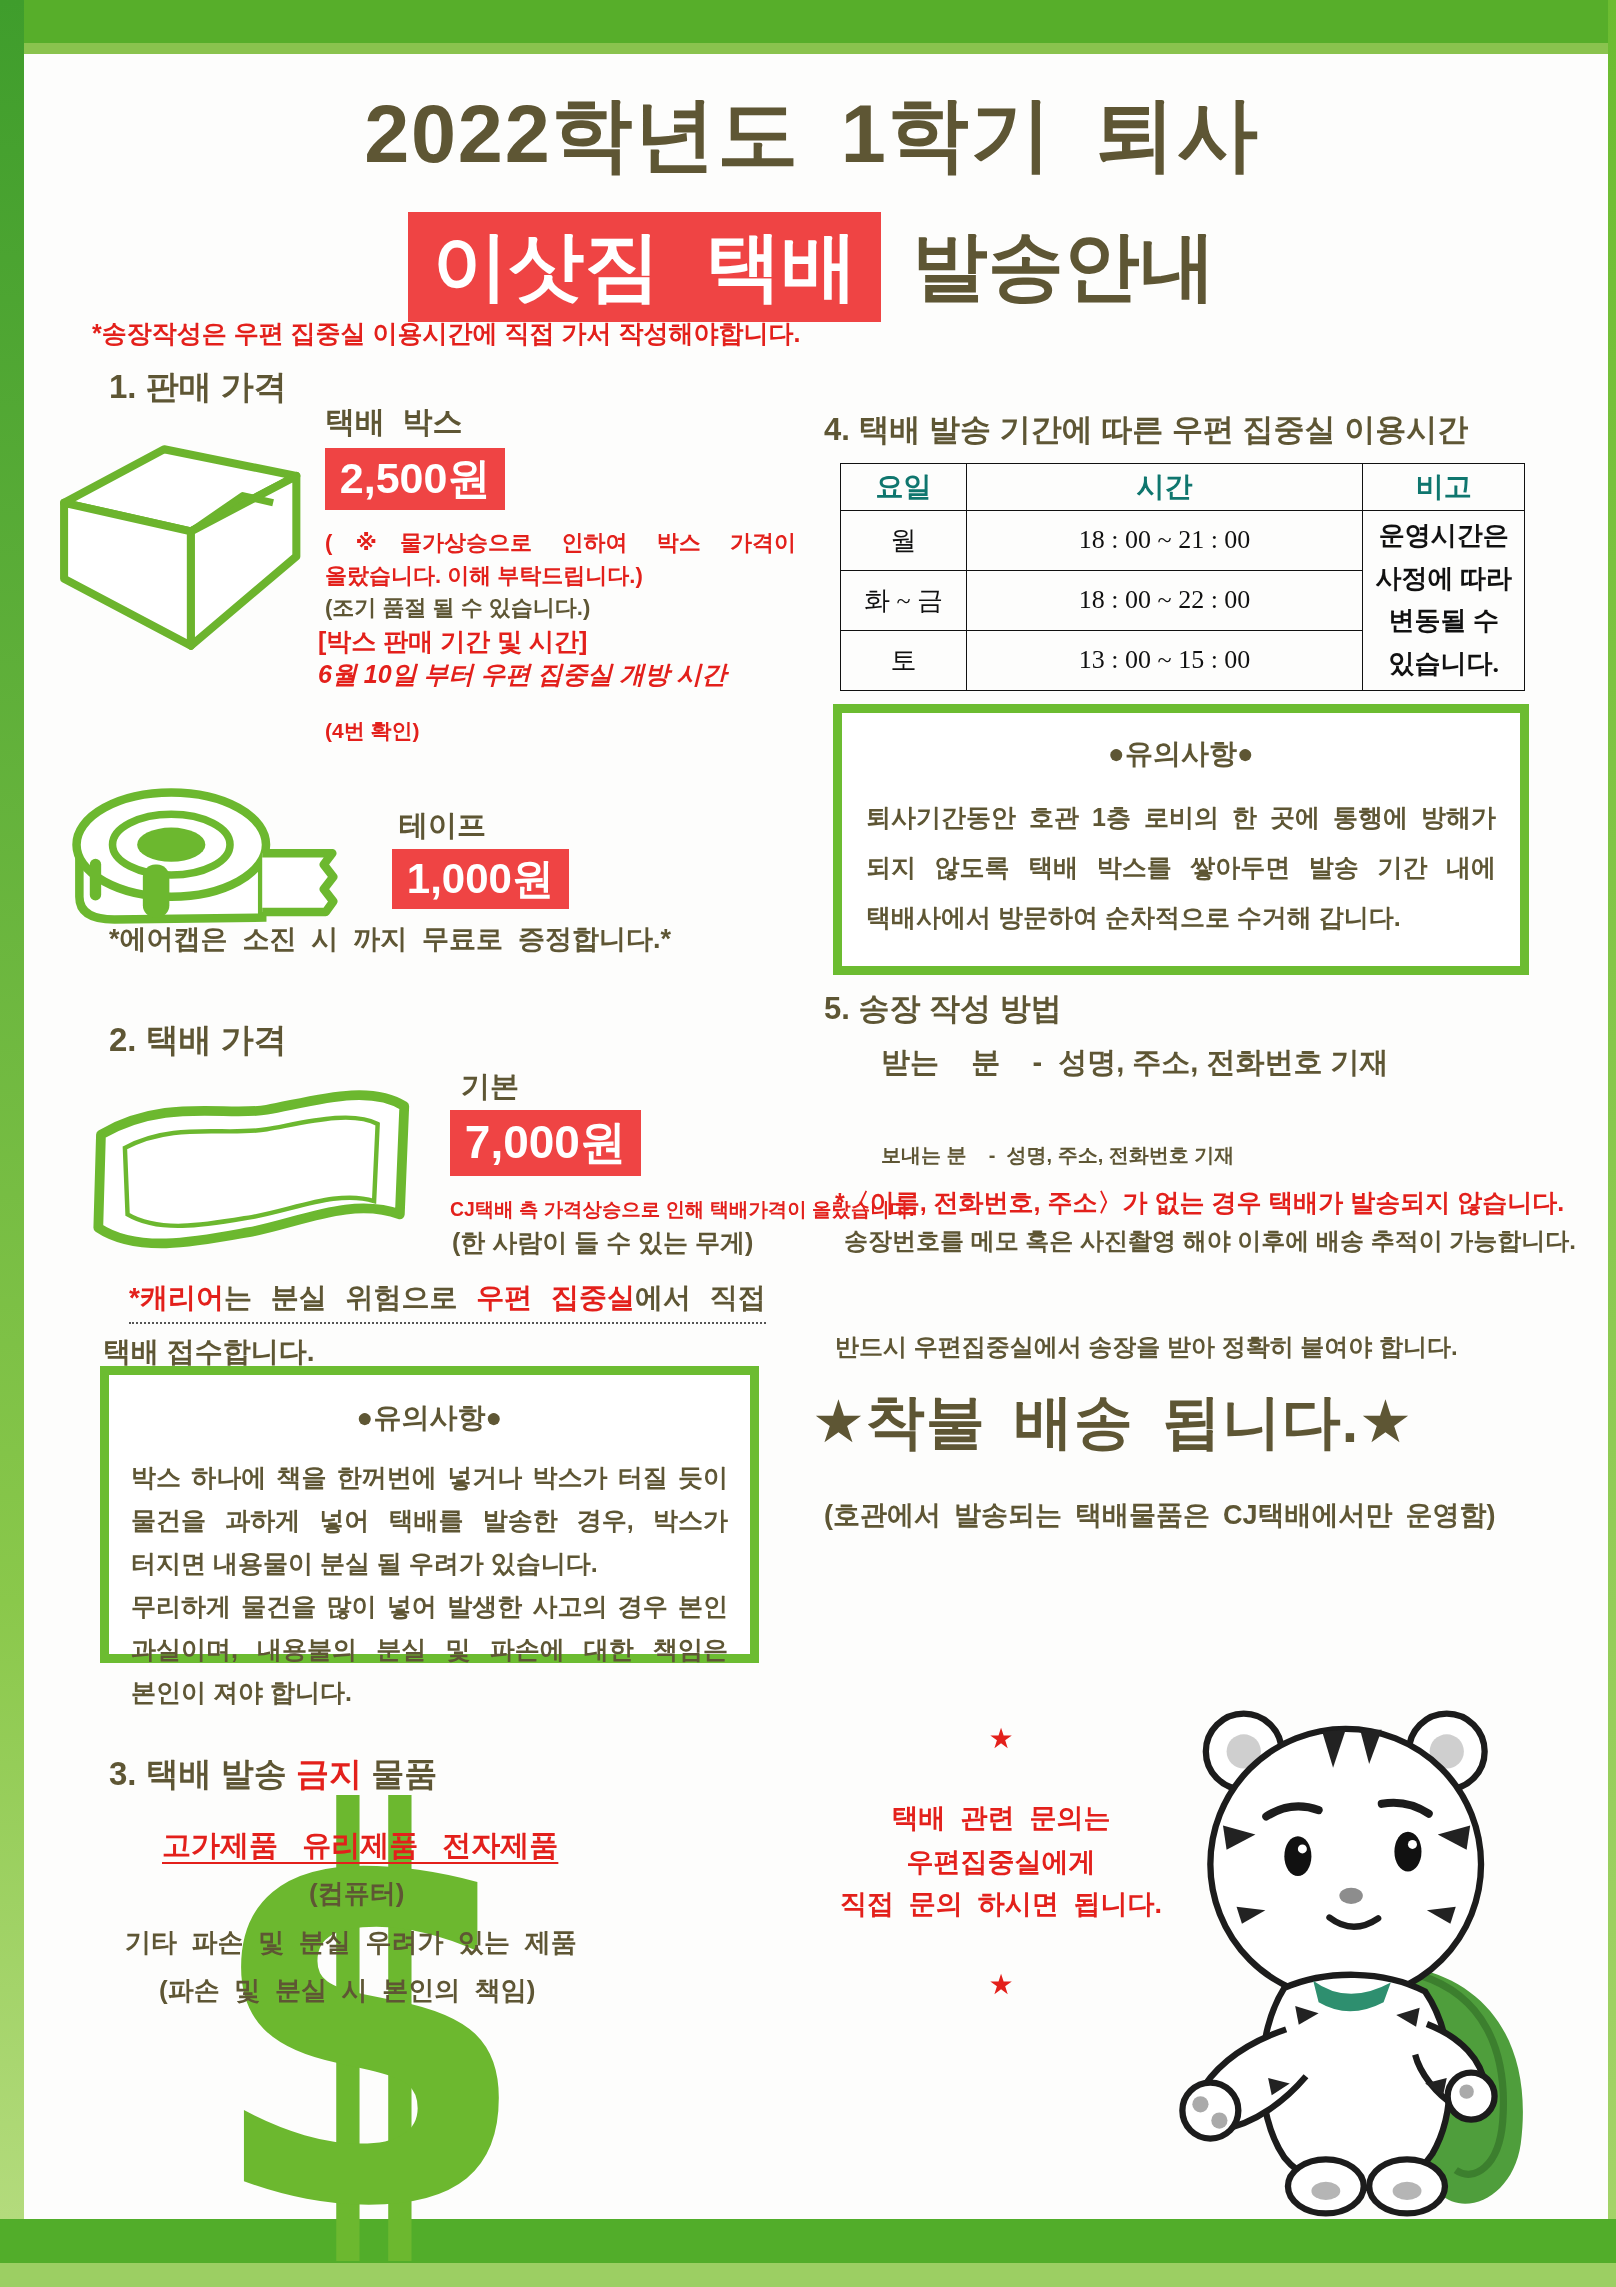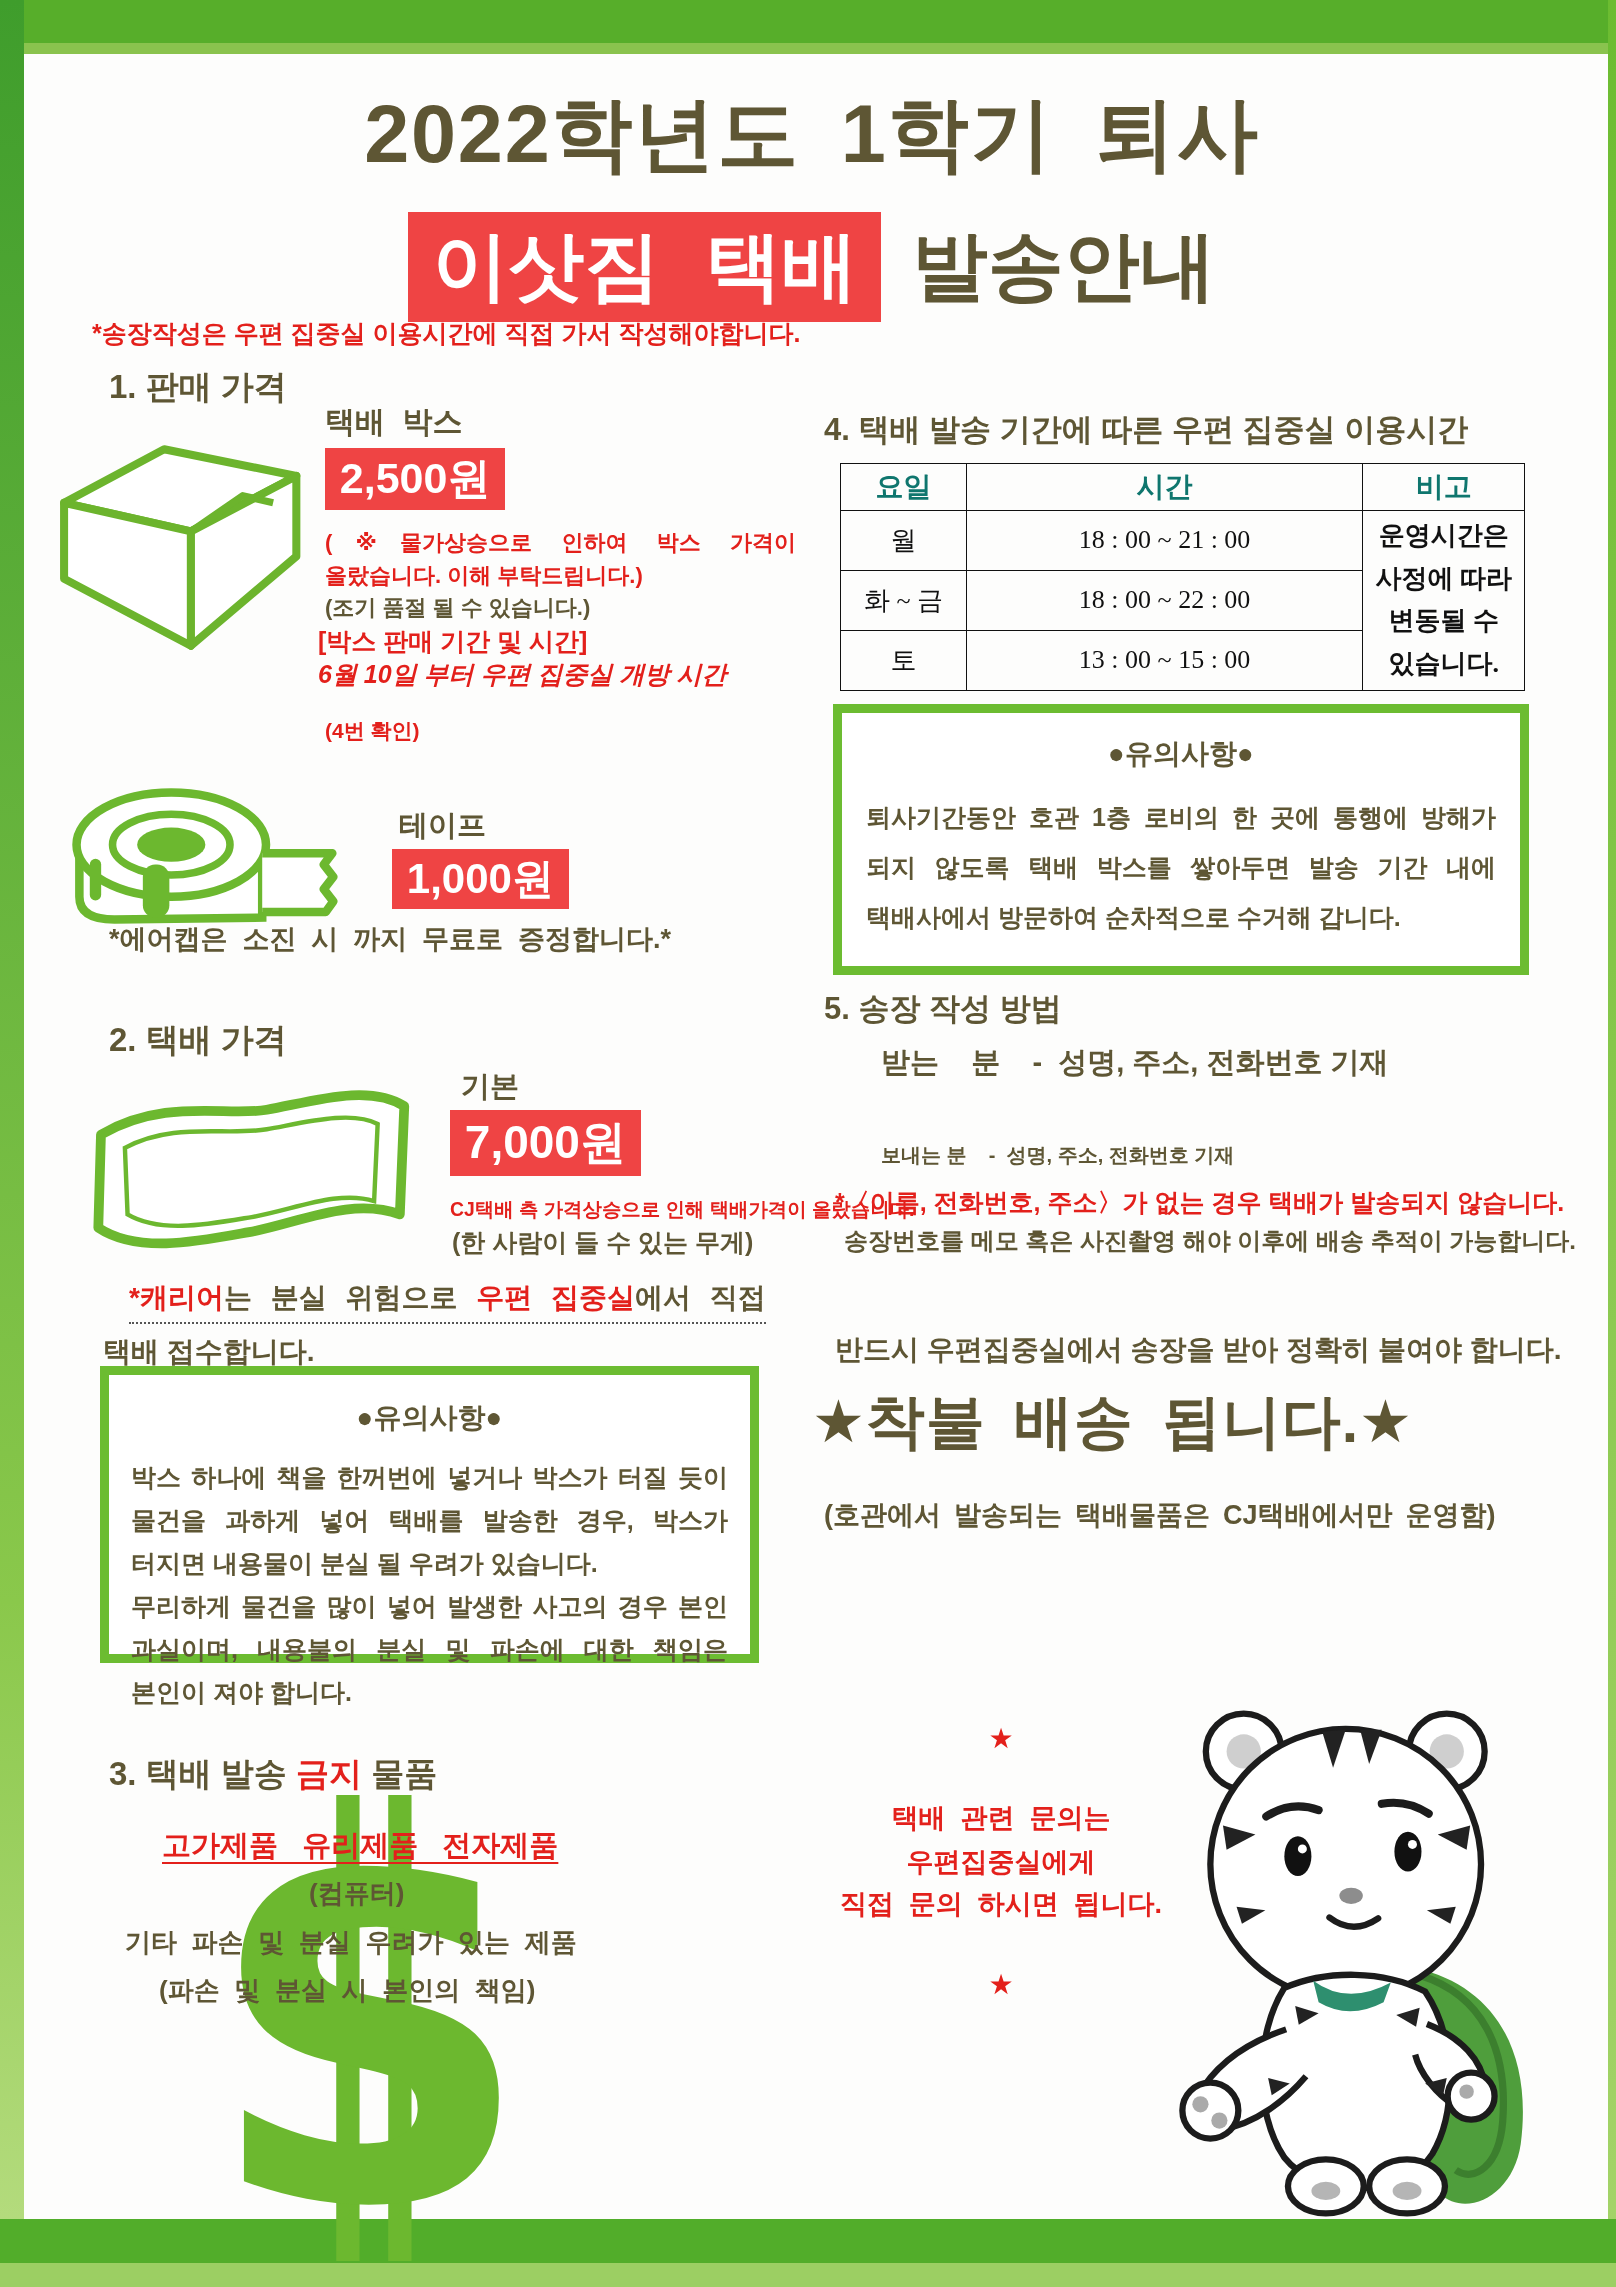--- a/index.html
+++ b/index.html
@@ -149,21 +149,21 @@
     <span class="cap">●유의사항●</span>
     <div class="body" style="line-height:2.0;">퇴사기간동안 호관 1층 로비의 한 곳에 통행에 방해가 되지 않도록 택배 박스를 쌓아두면 발송 기간 내에 택배사에서 방문하여 순차적으로 수거해 갑니다.</div>
   </div>
 
   <div class="abs sech" style="left:824px;top:988px;font-size:31px;">5. 송장 작성 방법</div>
   <div class="abs olive b pre" style="left:881px;top:1043px;font-size:29px;">받는    분    -  성명, 주소, 전화번호 기재</div>
   <div class="abs olive b pre" style="left:881px;top:1142px;font-size:20px;">보내는 분    -  성명, 주소, 전화번호 기재</div>
 
   <div class="abs red b" style="left:835px;top:1186px;font-size:25px;">*〈이름, 전화번호, 주소〉가 없는 경우 택배가 발송되지 않습니다.</div>
   <div class="abs olive b" style="left:844px;top:1225px;font-size:24px;">송장번호를 메모 혹은 사진촬영 해야 이후에 배송 추적이 가능합니다.</div>
-  <div class="abs olive b" style="left:835px;top:1331px;font-size:28px;">반드시 우편집중실에서 송장을 받아 정확히 붙여야 합니다.</div>
+  <div class="abs olive b" style="left:835px;top:1331px;font-size:24px;">반드시 우편집중실에서 송장을 받아 정확히 붙여야 합니다.</div>
 
   <div class="abs olive b" style="left:812px;top:1383px;width:729px;font-size:59px;letter-spacing:0.9px;word-spacing:11px;">★착불 배송 됩니다.★</div>
   <div class="abs olive b" style="left:824px;top:1497px;font-size:27px;word-spacing:5.5px;">(호관에서 발송되는 택배물품은 CJ택배에서만 운영함)</div>
 
   <div class="abs red" style="left:798px;top:1722px;width:406px;text-align:center;font-size:28px;">★</div>
   <div class="abs red b" style="left:798px;top:1800px;width:406px;text-align:center;font-size:27px;word-spacing:7.4px;">택배 관련 문의는</div>
   <div class="abs red b" style="left:798px;top:1844px;width:406px;text-align:center;font-size:27px;">우편집중실에게</div>
   <div class="abs red b" style="left:798px;top:1886px;width:406px;text-align:center;font-size:27px;word-spacing:7.4px;">직접 문의 하시면 됩니다.</div>
   <div class="abs red" style="left:798px;top:1968px;width:406px;text-align:center;font-size:28px;">★</div>
 

